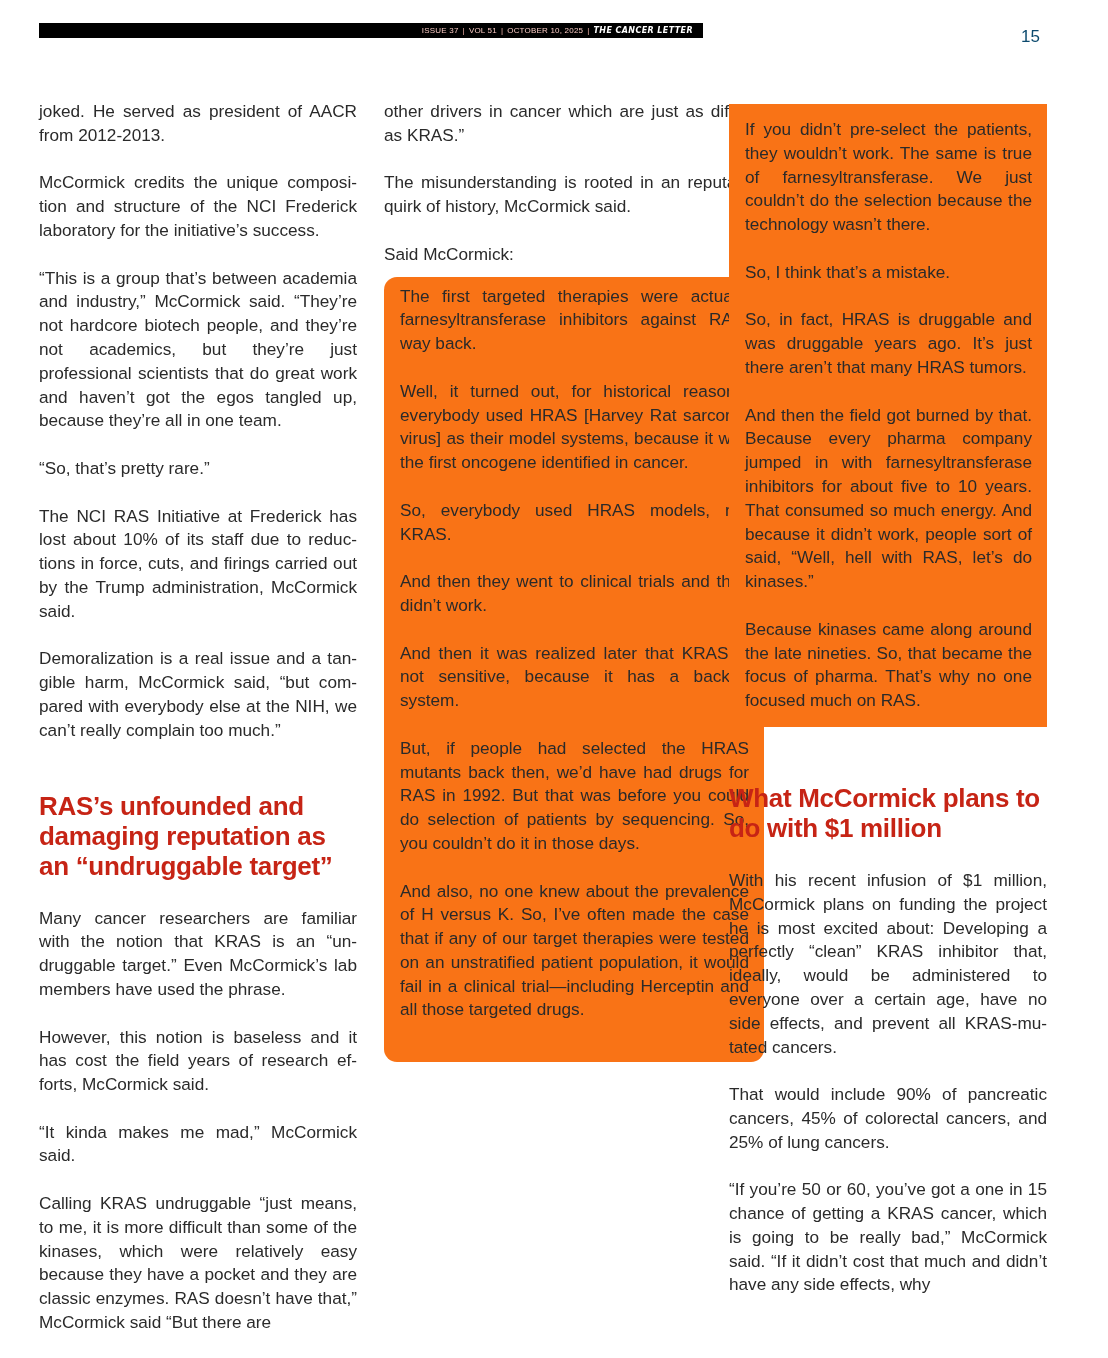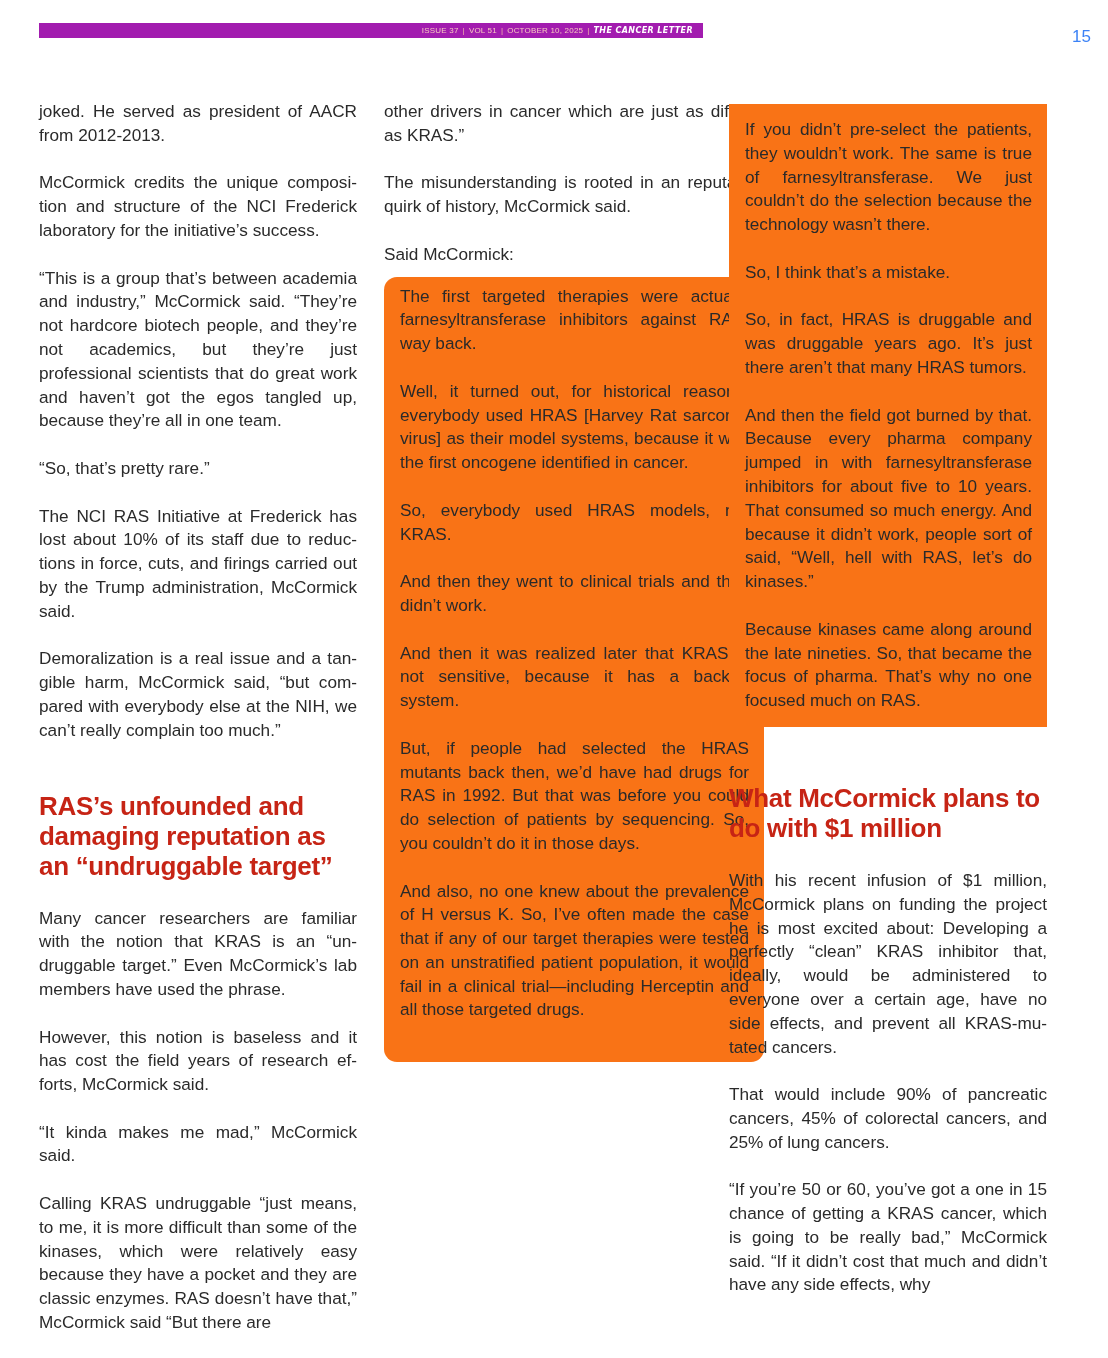--- a/index.html
+++ b/index.html
@@ -3,33 +3,33 @@
 <meta charset="utf-8">
 <style>
   html, body { margin: 0; padding: 0; background: #ffffff; }
   body {
     width: 1108px; height: 1358px; position: relative; overflow: hidden;
     font-family: "Liberation Sans", "DejaVu Sans", sans-serif;
     color: #2a2a2a;
   }
   .header-bar {
     position: absolute; left: 39px; top: 23px; width: 664px; height: 15px;
-    background: #a21caf;
+    background: #000000;
   }
   .header-meta {
     position: absolute; right: 10px; top: 0; height: 15px; line-height: 15px;
     font-size: 8px; color: #f6c7c0; letter-spacing: 0.2px; white-space: nowrap;
   }
   .header-meta .sep { margin: 0 4px; color: #f3b4aa; }
   .header-meta .brand {
     color: #ffffff; font-weight: bold; font-style: italic; letter-spacing: 0.4px;
     text-transform: uppercase; font-family: "DejaVu Sans", sans-serif;
   }
   .page-number {
-    position: absolute; left: 1072px; top: 27px; font-size: 17px; color: #3b82f6;
+    position: absolute; left: 1021px; top: 27px; font-size: 17px; color: #0c4a6e;
   }
   .col {
     position: absolute; top: 100px;
     font-size: 17.2px; line-height: 23.8px;
   }
   .col p { margin: 0 0 23.8px 0; text-align: justify; hyphens: manual; }
   .col1 { left: 39px; width: 318px; }
   .col2 { left: 384px; width: 380px; }
   .col3 { left: 729px; width: 318px; top: 104px; }
   .quote-box {

